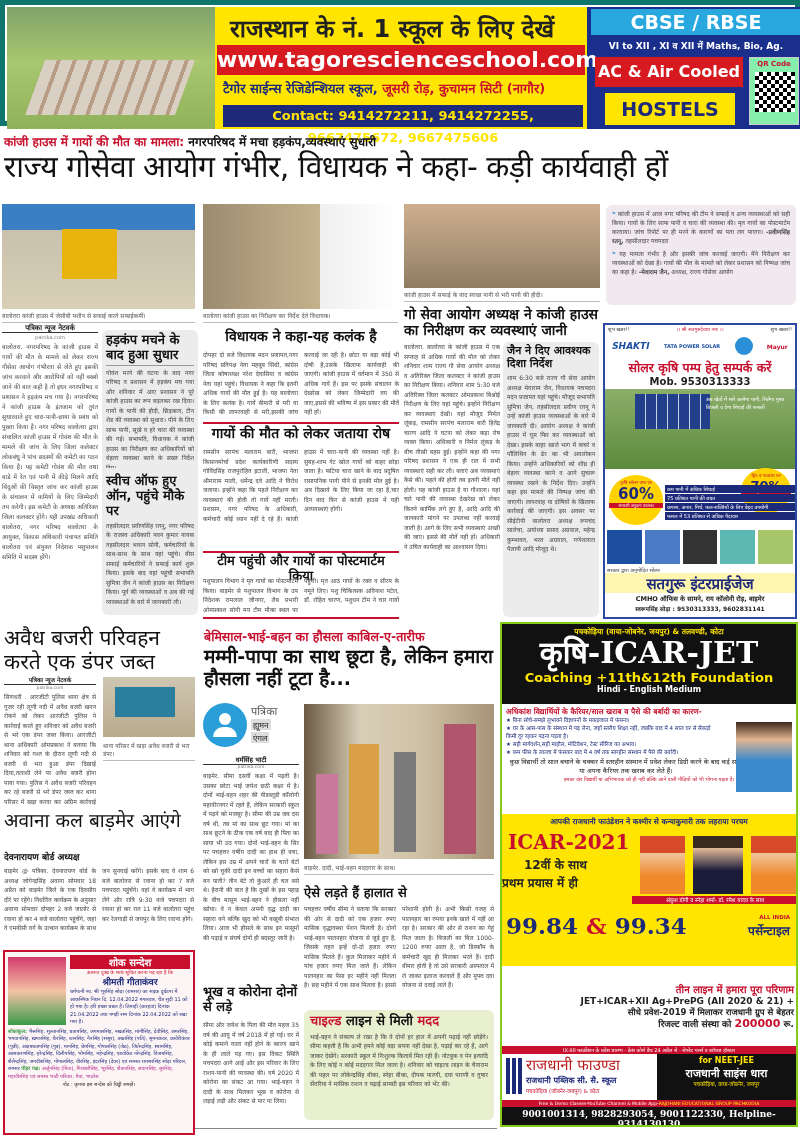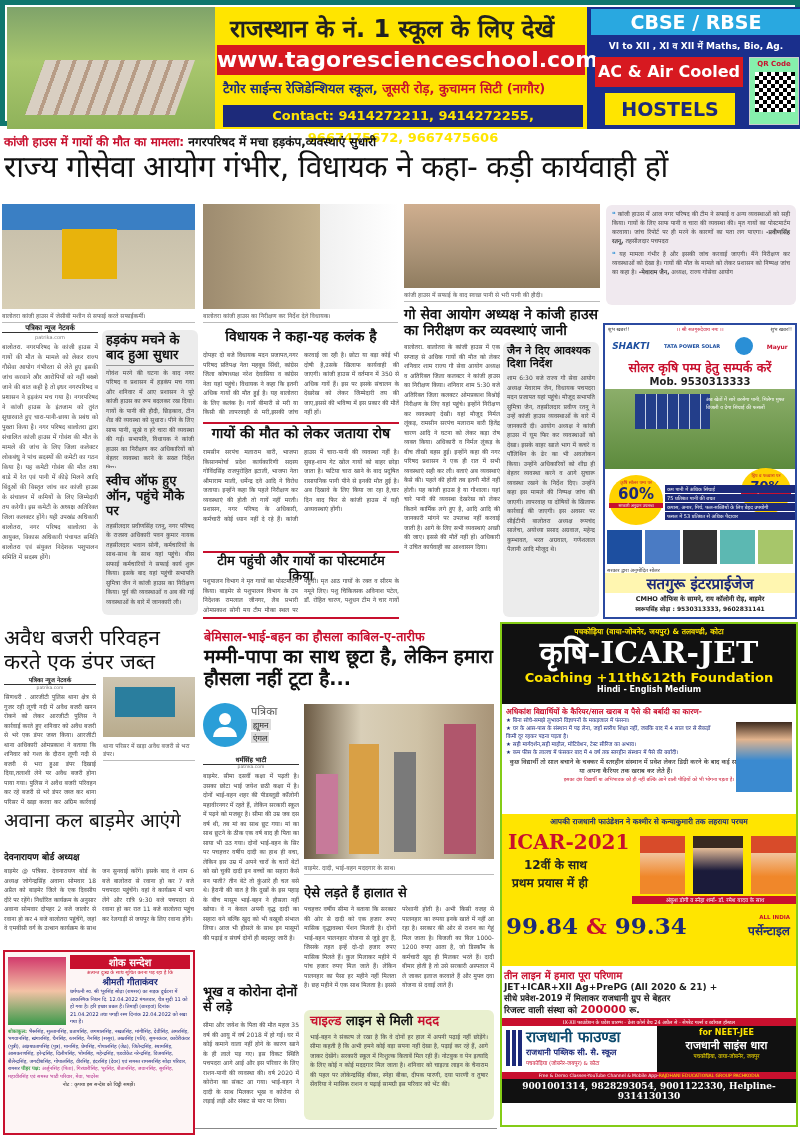--- a/index.html
+++ b/index.html
@@ -241,46 +241,46 @@
       <div>★ <span>कम फीस के लालच में फंसकर बाद में 4 वर्ष तक स्तरहीन संस्थान में पैसे की बर्बादी।</span></div>
     </div>
     <div style="font-size:6.5px;line-height:9px;text-align:center;margin-top:2px;width:240px">कुछ विद्यार्थी तो साल बचाने के चक्कर में स्तरहीन संस्थान में प्रवेश लेकर डिग्री करने के बाद कई साल या अपना कैरियर तक खराब कर लेते हैं।</div>
     <div style="font-size:5px;color:#c8102e;text-align:center">इसका दंश विद्यार्थी या अभिभावक को ही नहीं बल्कि आने वाली पीढ़ियों को भी भोगना पड़ता है।</div>
     <div style="position:absolute;right:4px;top:18px;width:56px;height:70px;background:linear-gradient(#3d2a1e 0,#e2b48e 25%,#3a8ad0 55%)"></div>
   </div>
   <div style="background:#ffe500;height:152px;position:relative">
     <div style="text-align:center;color:#1d2a7a;font-size:7.5px;font-weight:bold;padding-top:2px">आपकी राजधानी फाउंडेशन ने कश्मीर से कन्याकुमारी तक लहराया परचम</div>
     <div style="position:absolute;left:6px;top:16px;color:#c8102e;font-size:20px;font-weight:bold;font-family:'DejaVu Serif',serif">ICAR-2021</div>
     <div style="position:absolute;left:22px;top:42px;font-size:12px;font-weight:bold">12वीं के साथ</div>
-    <div style="position:absolute;left:10px;top:60px;font-size:12px;font-weight:bold">प्रथम प्रयास में ही</div>
+    <div style="position:absolute;left:0;top:60px;font-size:12px;font-weight:bold">प्रथम प्रयास में ही</div>
     <div style="position:absolute;left:138px;top:22px;width:156px;height:58px;display:flex;justify-content:space-between">
       <div style="width:45px;background:linear-gradient(#d84b2a 30%,#f1c49b 30%,#f0872a 70%)"></div>
       <div style="width:50px;background:linear-gradient(#3a2a20 20%,#e9c09a 20%,#1b1b3a 60%)"></div>
       <div style="width:45px;background:linear-gradient(#d84b2a 30%,#f1c49b 30%,#f0872a 70%)"></div>
     </div>
     <div style="position:absolute;left:130px;top:82px;width:166px;background:#c8102e;color:#fff;font-size:5.5px;text-align:center">अंकुश डोगी व स्नेहा शर्मा- डॉ. रमेश यादव के साथ</div>
     <div style="position:absolute;left:4px;top:98px;font-size:23px;font-weight:bold;color:#1d2a7a;font-family:'DejaVu Serif',serif;white-space:nowrap">
       <span>99.84</span>
       <span style="color:#c8102e">&amp;</span>
       <span>99.34</span>
     </div>
     <div style="position:absolute;right:6px;top:100px;font-size:5.5px;color:#c8102e;font-weight:bold">ALL INDIA</div>
     <div style="position:absolute;right:6px;top:108px;font-size:12px;font-weight:bold;color:#1d2a7a">पर्सेन्टाइल</div>
   </div>
-  <div style="text-align:left;padding:2px 2px">
+  <div style="text-align:right;padding:16px 2px">
     <div style="color:#c8102e;font-size:10px;font-weight:bold">तीन लाइन में हमारा पूरा परिणाम</div>
     <div style="font-size:9px;font-weight:bold">JET+ICAR+XII Ag+PrePG (All 2020 &amp; 21) +</div>
     <div style="font-size:8.5px;font-weight:bold">सीधे प्रवेश-2019 में मिलाकर राजधानी ग्रुप से बेहतर</div>
     <div style="font-size:9px;font-weight:bold"><span>रिजल्ट वाली संस्था को</span> <span style="color:#c8102e;font-size:11px">200000</span> <span>रू.</span></div>
   </div>
   <div style="background:#c8102e;color:#fff;font-size:5px;text-align:center;padding:1px 0">IX-XII फाउंडेशन के प्रवेश प्रारम्भ - क्रेश कोर्स बैच 24 अप्रैल से - सेपरेट गर्ल्स व ब्वॉयज हॉस्टल</div>
   <div style="display:flex;height:46px">
     <div style="width:155px;background:#fff;position:relative">
       <div style="position:absolute;left:4px;top:4px;width:16px;height:36px;background:repeating-linear-gradient(90deg,#1d2a7a 0 4px,#fff 4px 6px)"></div>
-      <div style="position:absolute;left:24px;top:0;color:#0c4a6e;font-size:15px;font-weight:bold">राजधानी फाउण्डा</div>
+      <div style="position:absolute;left:24px;top:0;color:#b91c1c;font-size:15px;font-weight:normal">राजधानी फाउण्डा</div>
       <div style="position:absolute;left:24px;top:20px;font-size:8px;font-weight:bold;color:#1d2a7a">राजधानी पब्लिक सी. सै. स्कूल</div>
       <div style="position:absolute;left:24px;top:33px;font-size:5.5px;color:#c8102e">पचकोड़िया (जोबनेर-जयपुर) &amp; कोटा</div>
     </div>
     <div style="flex:1;background:#111;text-align:center;padding-top:2px">
       <div style="color:#ffe500;font-size:8px;font-weight:bold">for NEET-JEE</div>
       <div style="color:#fff;font-size:11px;font-weight:bold">राजधानी साइंस धारा</div>
       <div style="color:#ffe500;font-size:5.5px">पचकोड़िया, वाया-जोबनेर, जयपुर</div>
     </div>
   </div>
   <div style="background:#c8102e;color:#fff;font-size:4.5px;text-align:center;padding:1px 0">

